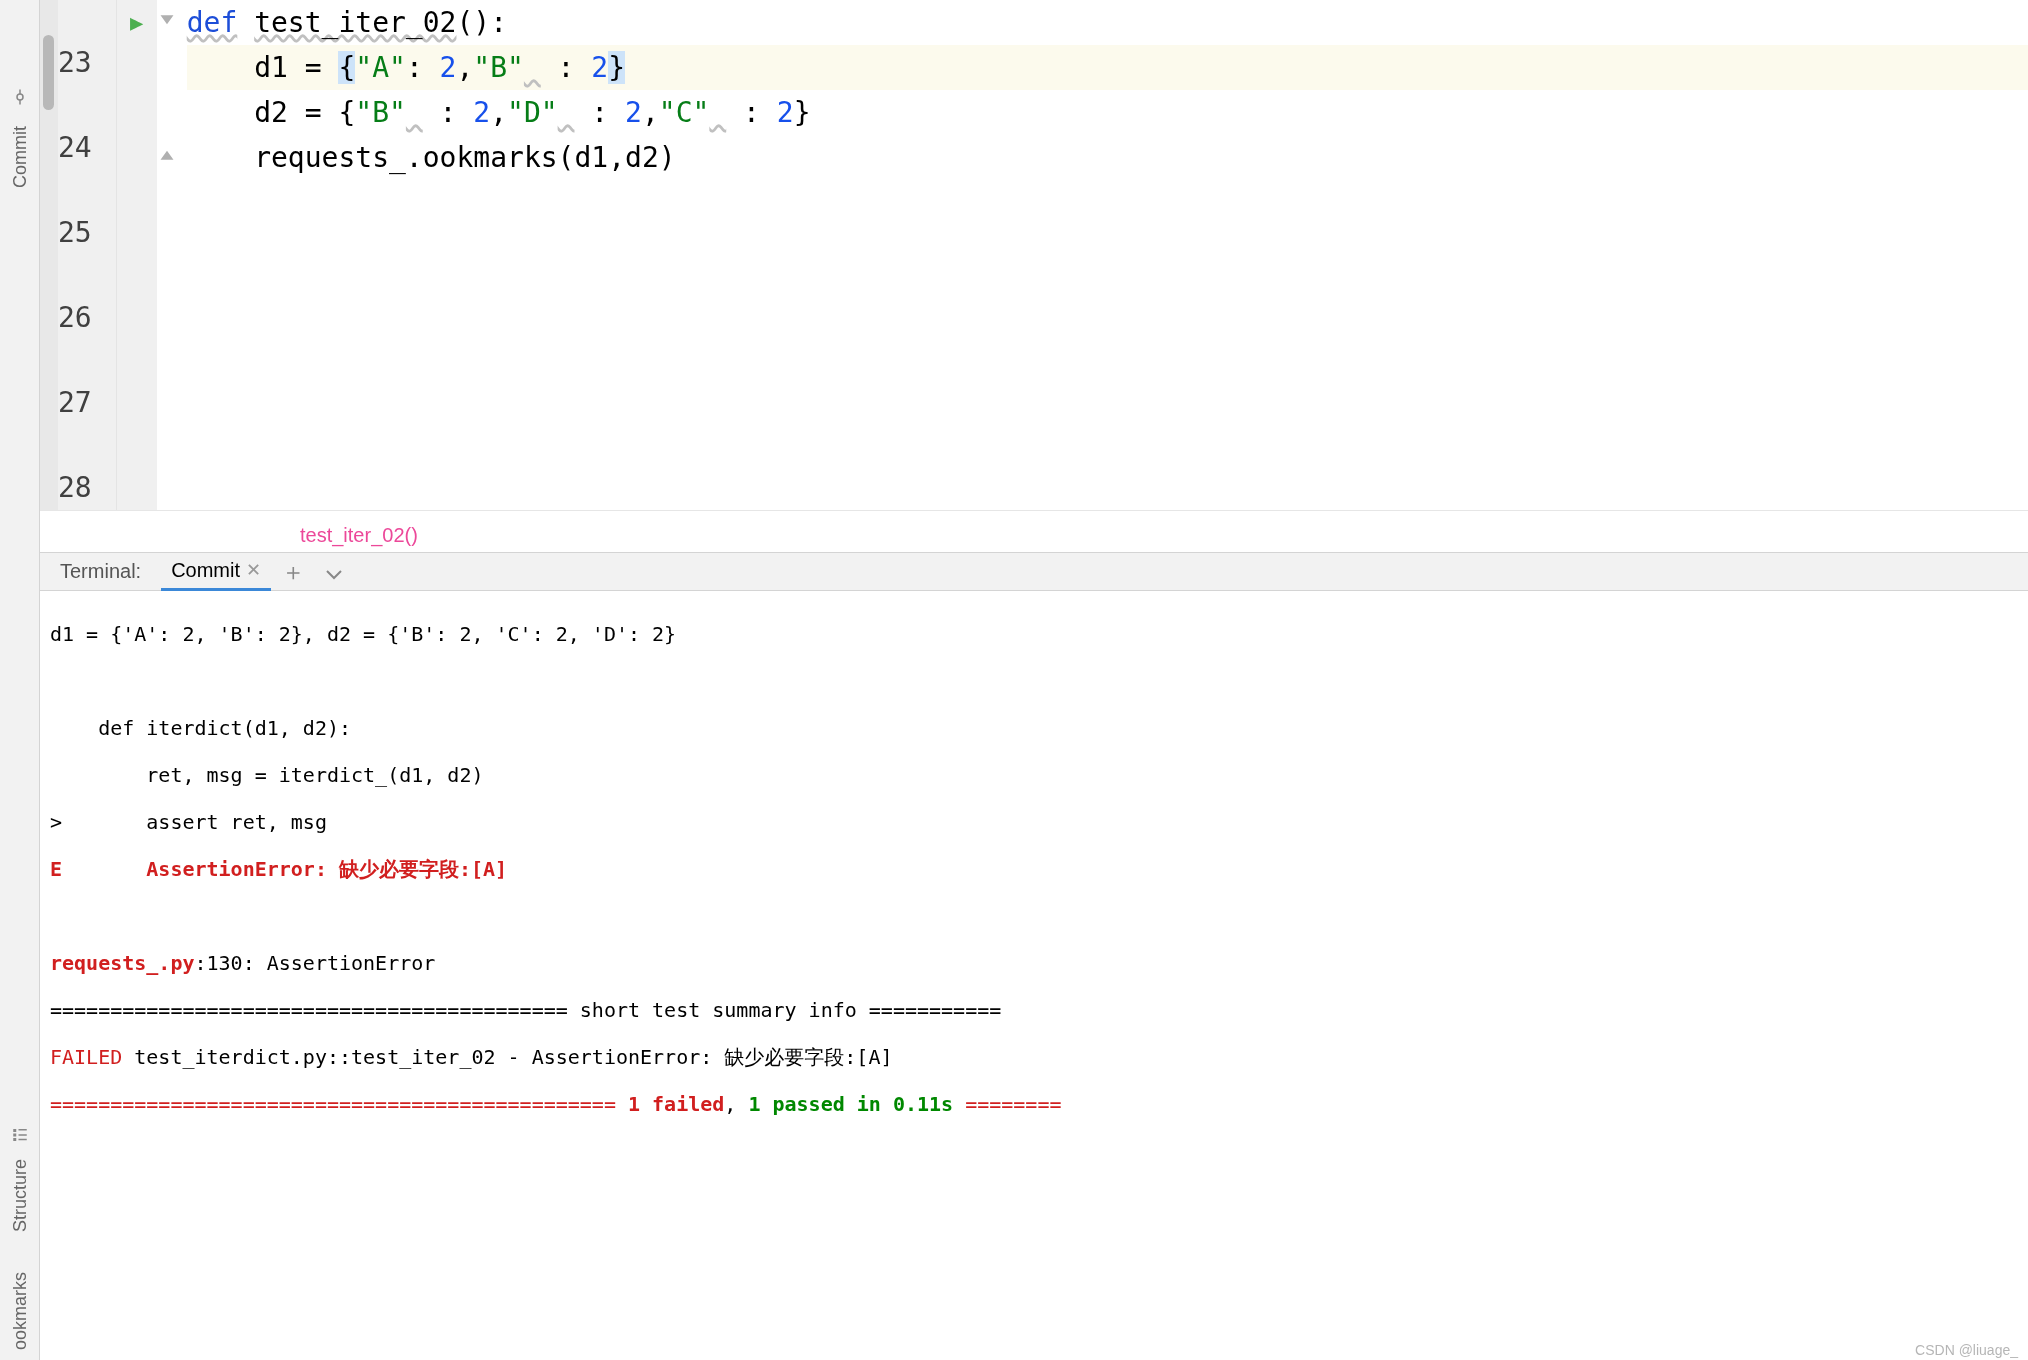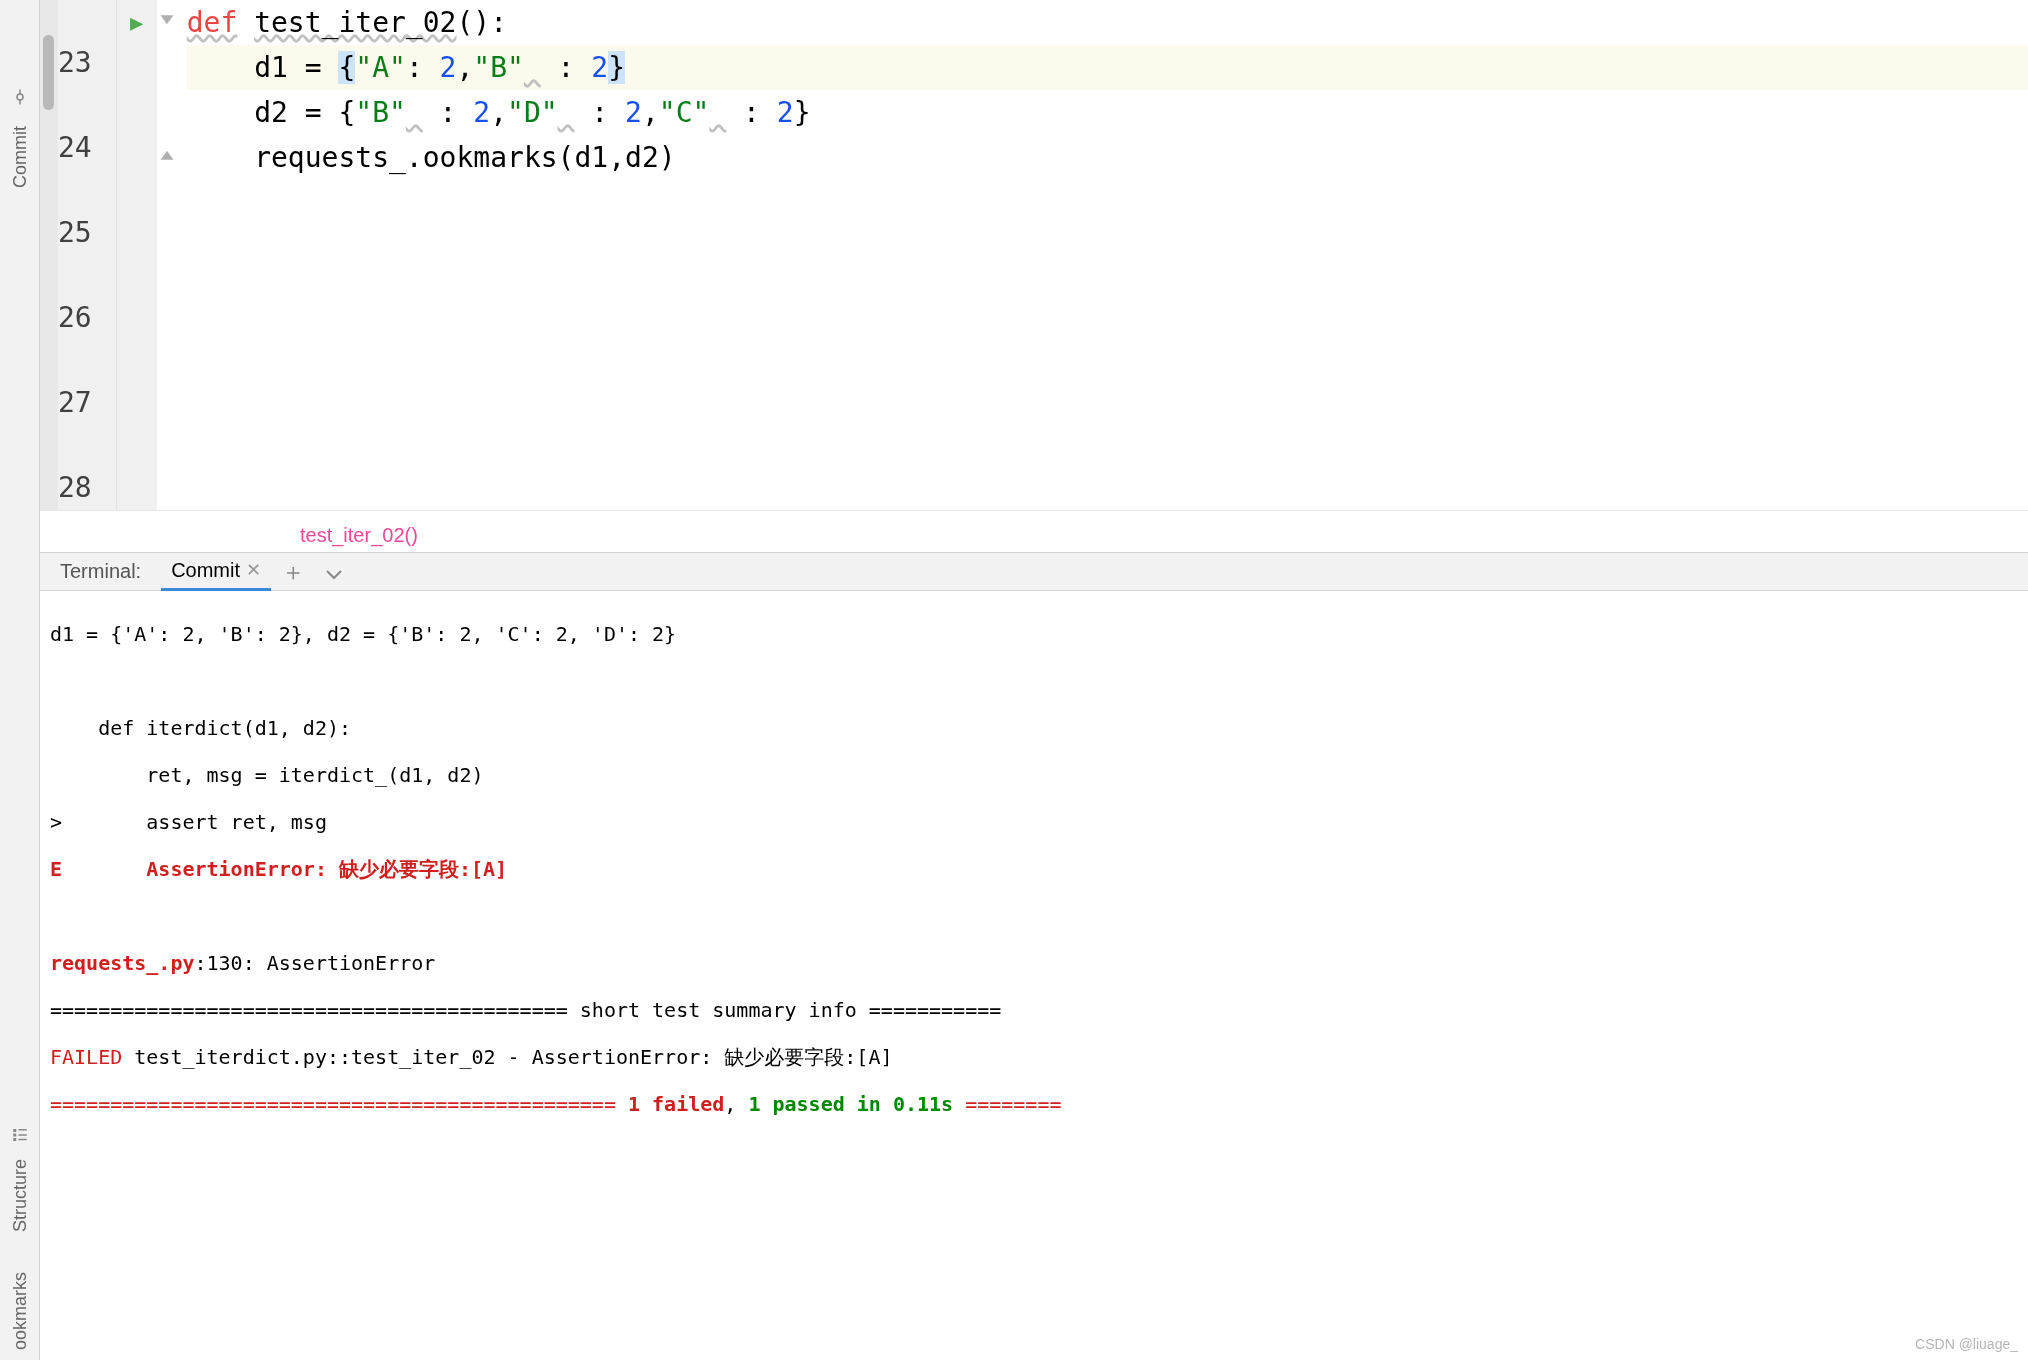--- a/index.html
+++ b/index.html
@@ -113,21 +113,21 @@
     }
     .code-line {
       line-height: 45px;
       height: 45px;
       white-space: pre;
       font-size: 28px;
     }
     .code-line.current {
       background: #fcfaed;
     }
-    .kw { color: #ef4444; font-weight: 500; }
+    .kw { color: #1d4ed8; font-weight: 500; }
     .fn { color: #000; }
     .str { color: #067d17; }
     .num { color: #1750eb; }
     .id { color: #000; }
     .punc { color: #000; }
     .hl { background: #cde3f9; }
     .wavy { text-decoration: underline wavy #c0c0c0; text-decoration-skip-ink: none; }
     .breadcrumb-bar {
       background: #fff;
       border-top: 1px solid #e6e6e6;
@@ -184,21 +184,21 @@
     .sidebar-bottom {
       position: absolute;
       bottom: 0;
       width: 40px;
       display: flex;
       flex-direction: column;
       align-items: center;
     }
     .watermark {
       position: absolute;
-      bottom: 8px;
+      bottom: 2px;
       right: 10px;
       font: 14px sans-serif;
       color: rgba(120,120,120,0.55);
     }
   </style>
 </head>
 <body>
 
 <div class="left-sidebar">
   <svg class="sidebar-icon" viewBox="0 0 24 24" style="margin-top:88px" fill="none" stroke="currentColor" stroke-width="2">

